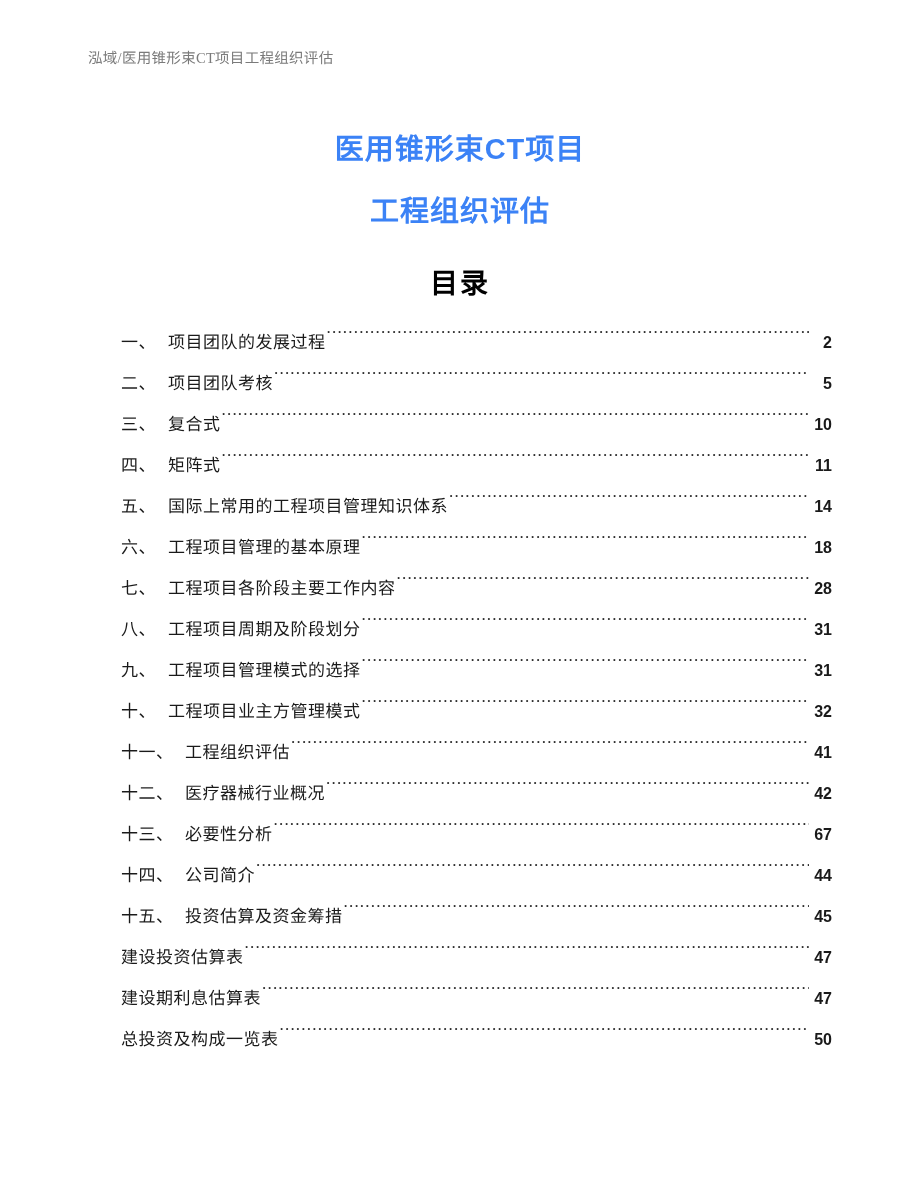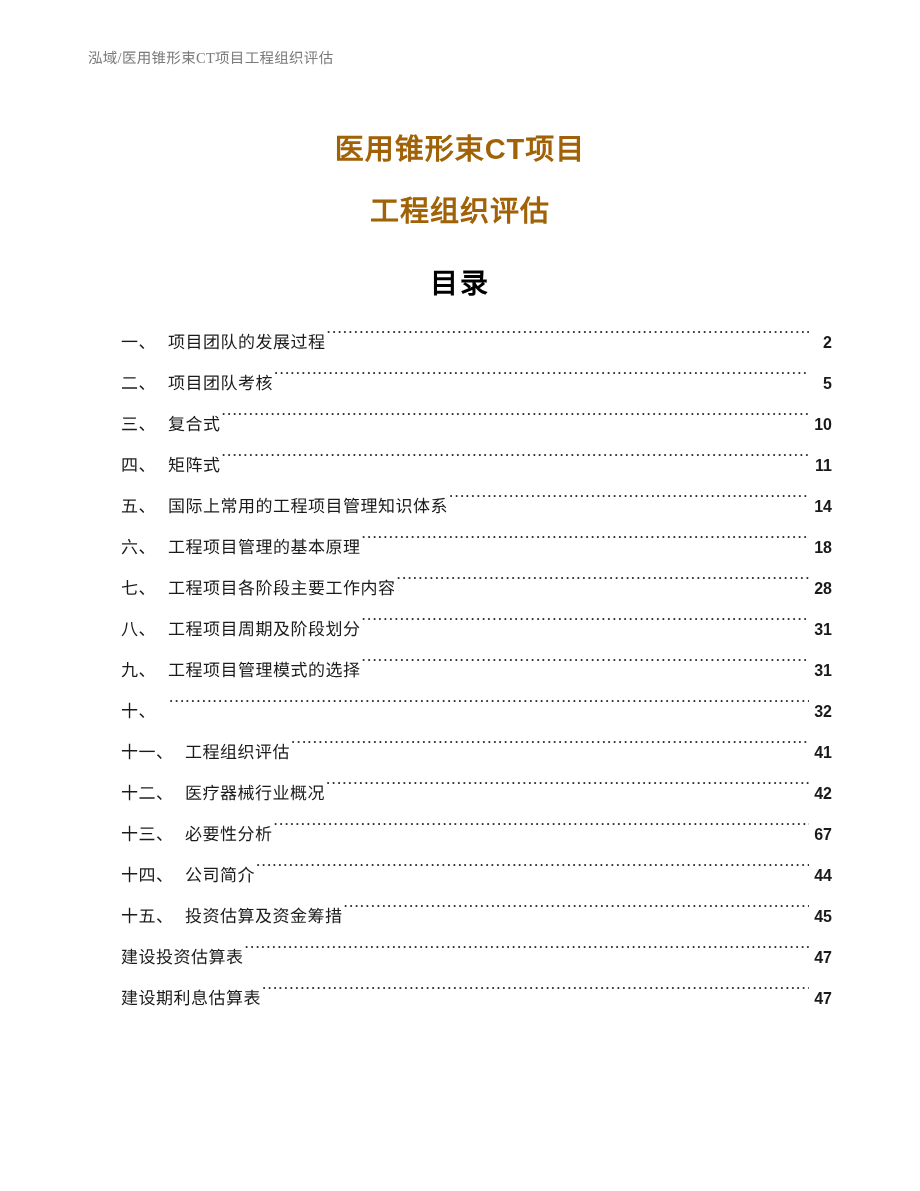--- a/index.html
+++ b/index.html
@@ -42,21 +42,21 @@
     top: 118px;
     width: 920px;
     text-align: center;
   }
   .title-line {
     font-family: "Liberation Sans", "DejaVu Sans", sans-serif;
     font-weight: bold;
     font-size: 29px;
     line-height: 62px;
     letter-spacing: 1px;
-    color: #a16207;
+    color: #3b82f6;
   }
 
   
   .toc-heading {
     position: absolute;
     left: 0;
     top: 268px;
     width: 920px;
     text-align: center;
     font-family: "Liberation Sans", "DejaVu Sans", sans-serif;
@@ -187,20 +187,21 @@
         <span class="toc-page">31</span>
       </div>
       <div class="toc-row">
         <span class="toc-num">九、</span>
         <span class="toc-text">工程项目管理模式的选择</span>
         <span class="toc-dots"></span>
         <span class="toc-page">31</span>
       </div>
       <div class="toc-row">
         <span class="toc-num">十、</span>
+        <span class="toc-text">工程项目业主方管理模式</span>
         <span class="toc-dots"></span>
         <span class="toc-page">32</span>
       </div>
       <div class="toc-row wide">
         <span class="toc-num">十一、</span>
         <span class="toc-text">工程组织评估</span>
         <span class="toc-dots"></span>
         <span class="toc-page">41</span>
       </div>
       <div class="toc-row wide">
@@ -230,15 +231,20 @@
       <div class="toc-row plain">
         <span class="toc-text">建设投资估算表</span>
         <span class="toc-dots"></span>
         <span class="toc-page">47</span>
       </div>
       <div class="toc-row plain">
         <span class="toc-text">建设期利息估算表</span>
         <span class="toc-dots"></span>
         <span class="toc-page">47</span>
       </div>
+      <div class="toc-row plain">
+        <span class="toc-text">总投资及构成一览表</span>
+        <span class="toc-dots"></span>
+        <span class="toc-page">50</span>
+      </div>
     </div>
 
 </div>
 
 </body></html>

